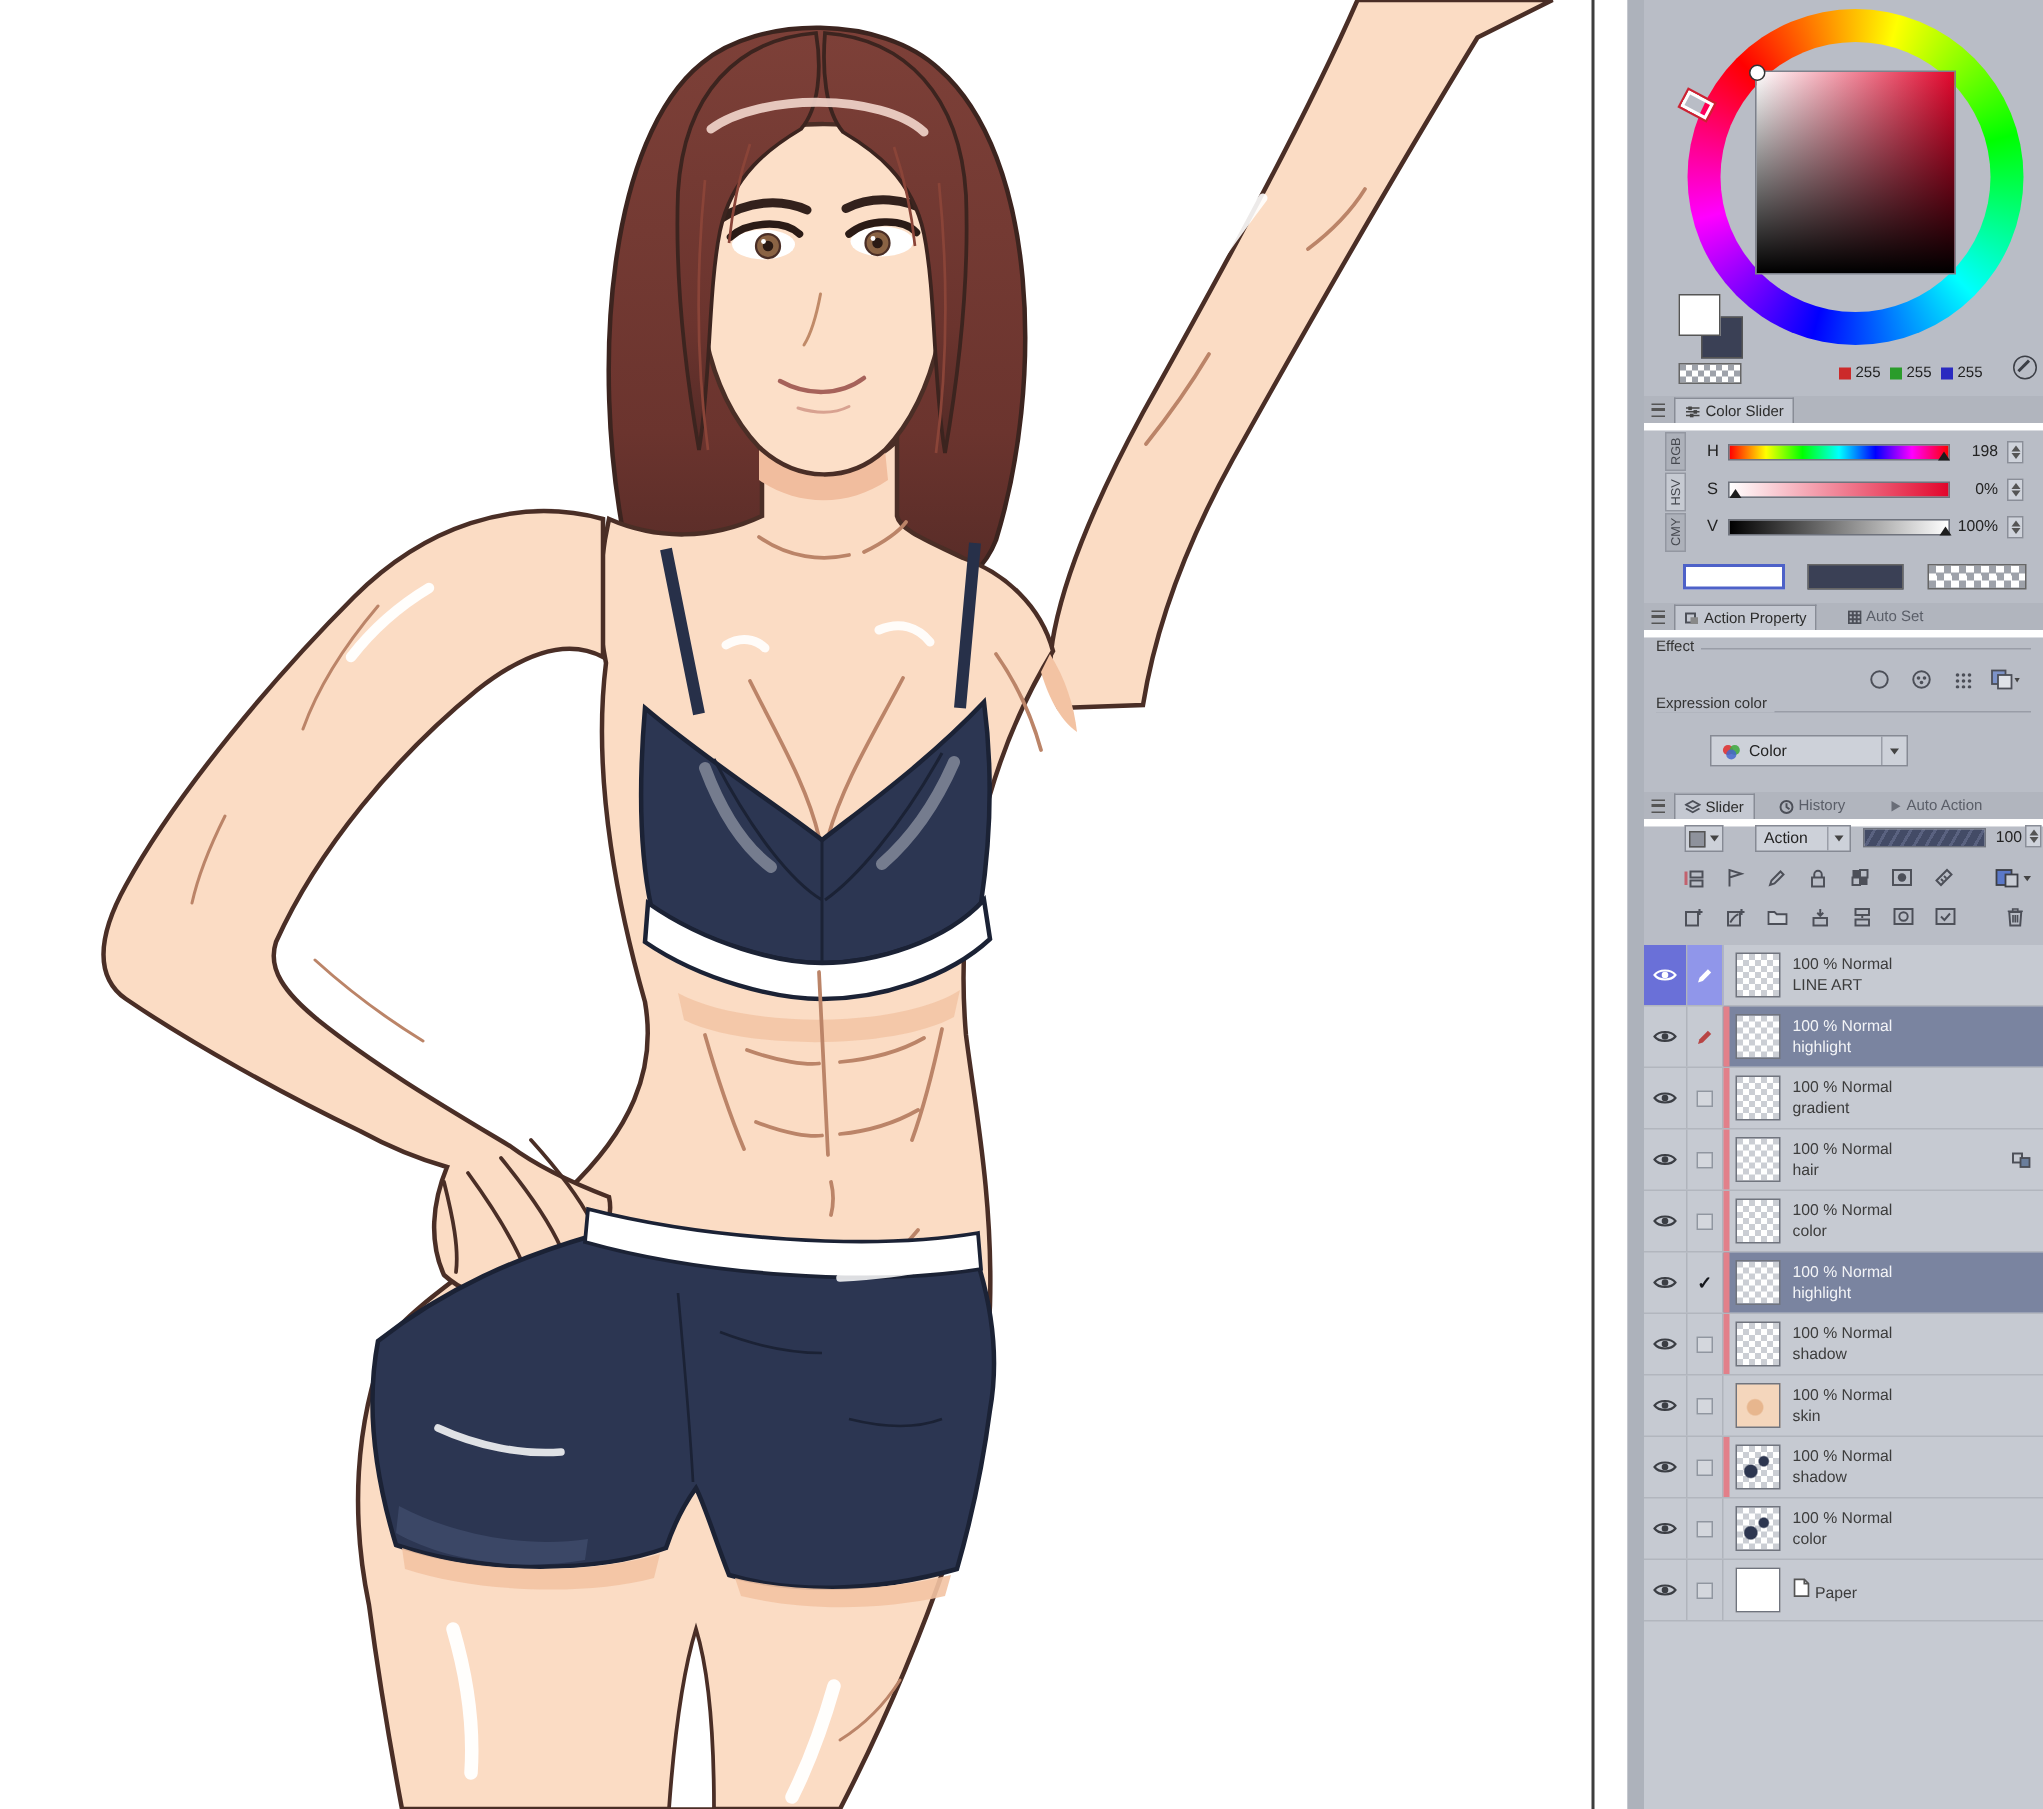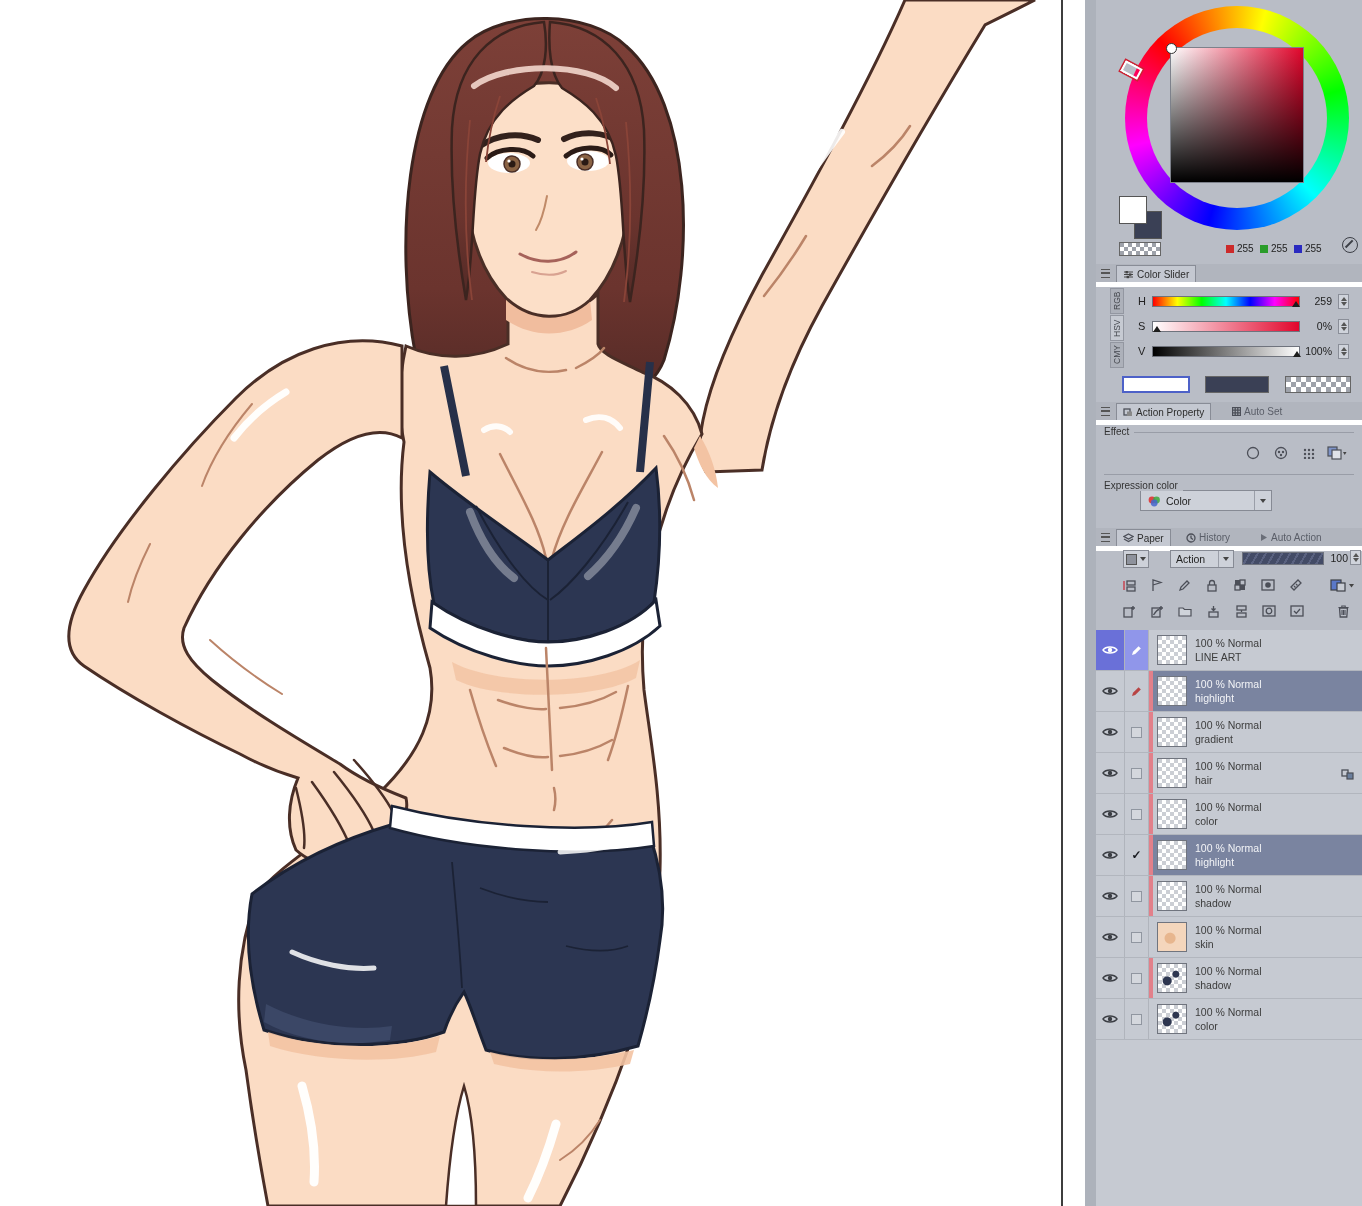--- a/index.html
+++ b/index.html
@@ -235,21 +235,21 @@
     <div class="side-tabs">
       <div class="side-tab">RGB</div>
       <div class="side-tab active">HSV</div>
       <div class="side-tab">CMY</div>
     </div>
     <div class="sl-row" style="top:28px">
       <span class="sl-label">H</span>
       <div class="trk trk-h">
           <span class="smk" style="left:139px"></span>
         </div>
-      <span class="sl-val">259</span>
+      <span class="sl-val">198</span>
       <span class="stp" style="left:242px;top:2px">
           <i class="u"></i>
           <i class="d"></i>
         </span>
     </div>
     <div class="sl-row" style="top:53px">
       <span class="sl-label">S</span>
       <div class="trk trk-s">
           <span class="smk" style="left:0px"></span>
         </div>
@@ -323,21 +323,21 @@
           </svg>
         </span>
       <span class="fxbtn">
           <svg width="20" height="14">
             <rect x="1" y="1" width="9" height="9" fill="#7d93c8" stroke="#4c4f58" stroke-width="1.2"></rect>
             <rect x="5" y="4" width="9" height="9" fill="#dfe2e8" stroke="#4c4f58" stroke-width="1.2"></rect>
             <path d="M16 6 L19.5 6 L17.75 9 Z" fill="#444"></path>
           </svg>
         </span>
     </div>
-    <span class="grp-label" style="top:78px">Expression color</span>
+    <span class="grp-label" style="top:62px">Expression color</span>
     <div class="grp-line" style="top:72px"></div>
     <div class="drop">
       <svg width="14" height="12">
           <circle cx="5" cy="5" r="3.4" fill="#d44"></circle>
           <circle cx="9.5" cy="5" r="3.4" fill="#4a4" opacity="0.9"></circle>
           <circle cx="7.2" cy="8" r="3.4" fill="#46c" opacity="0.85"></circle>
         </svg>
       <span>Color</span>
       <span class="chev">
           <span class="tri-d"></span>
@@ -346,21 +346,21 @@
   </div>
 
   <div class="panel layer-panel">
     <div class="phead">
       <span class="hamb"></span>
       <div class="ptab active" style="left:20px">
         <svg width="11" height="10">
             <path d="M5.5 1 L10 3.5 L5.5 6 L1 3.5 Z" class="icon-stroke"></path>
             <path d="M1 6 L5.5 8.5 L10 6" class="icon-stroke"></path>
           </svg>
-        <span>Paper</span>
+        <span>Slider</span>
       </div>
       <div class="ptab" style="left:84px">
         <svg width="10" height="10">
             <circle cx="5" cy="5" r="4" class="icon-stroke"></circle>
             <path d="M5 2.5 V5 L7 6.5" class="icon-stroke"></path>
           </svg>
         <span>History</span>
       </div>
       <div class="ptab" style="left:158px">
         <svg width="8" height="9">
@@ -687,15 +687,36 @@
           </span>
         <span class="content">
             <span class="clipbar"></span>
             <span class="thumb"></span>
           <span class="ltext">
               <div class="l1">100 % Normal</div>
               <div>color</div>
             </span>
         </span>
       </div>
+      <div class="layer-row thumb-white state-box paper">
+        <span class="cell-eye">
+            <svg width="16" height="12" viewBox="0 0 16 12">
+              <path d="M1 6 C4 2 12 2 15 6 C12 10 4 10 1 6 Z" fill="none" stroke="currentColor" stroke-width="1.4"></path>
+              <circle cx="8" cy="6" r="2.2" fill="currentColor"></circle>
+            </svg>
+          </span>
+        <span class="cell-state">
+            <span class="st st-box"></span>
+          </span>
+        <span class="content">
+            <span class="clipbar"></span>
+            <span class="thumb"></span>
+          <span class="ltext">
+            <div><span class="paper-ico"><svg width="12" height="13" viewBox="0 0 12 14">
+                    <path d="M1 1 H8 L11 4 V13 H1 Z" fill="#fff" stroke="#555" stroke-width="1.2"></path>
+                    <path d="M8 1 V4 H11" fill="none" stroke="#555" stroke-width="1.2"></path>
+                  </svg></span> <span>Paper</span></div>
+            </span>
+        </span>
+      </div>
     </div>
   </div>
 </div>
 
 </body></html>

